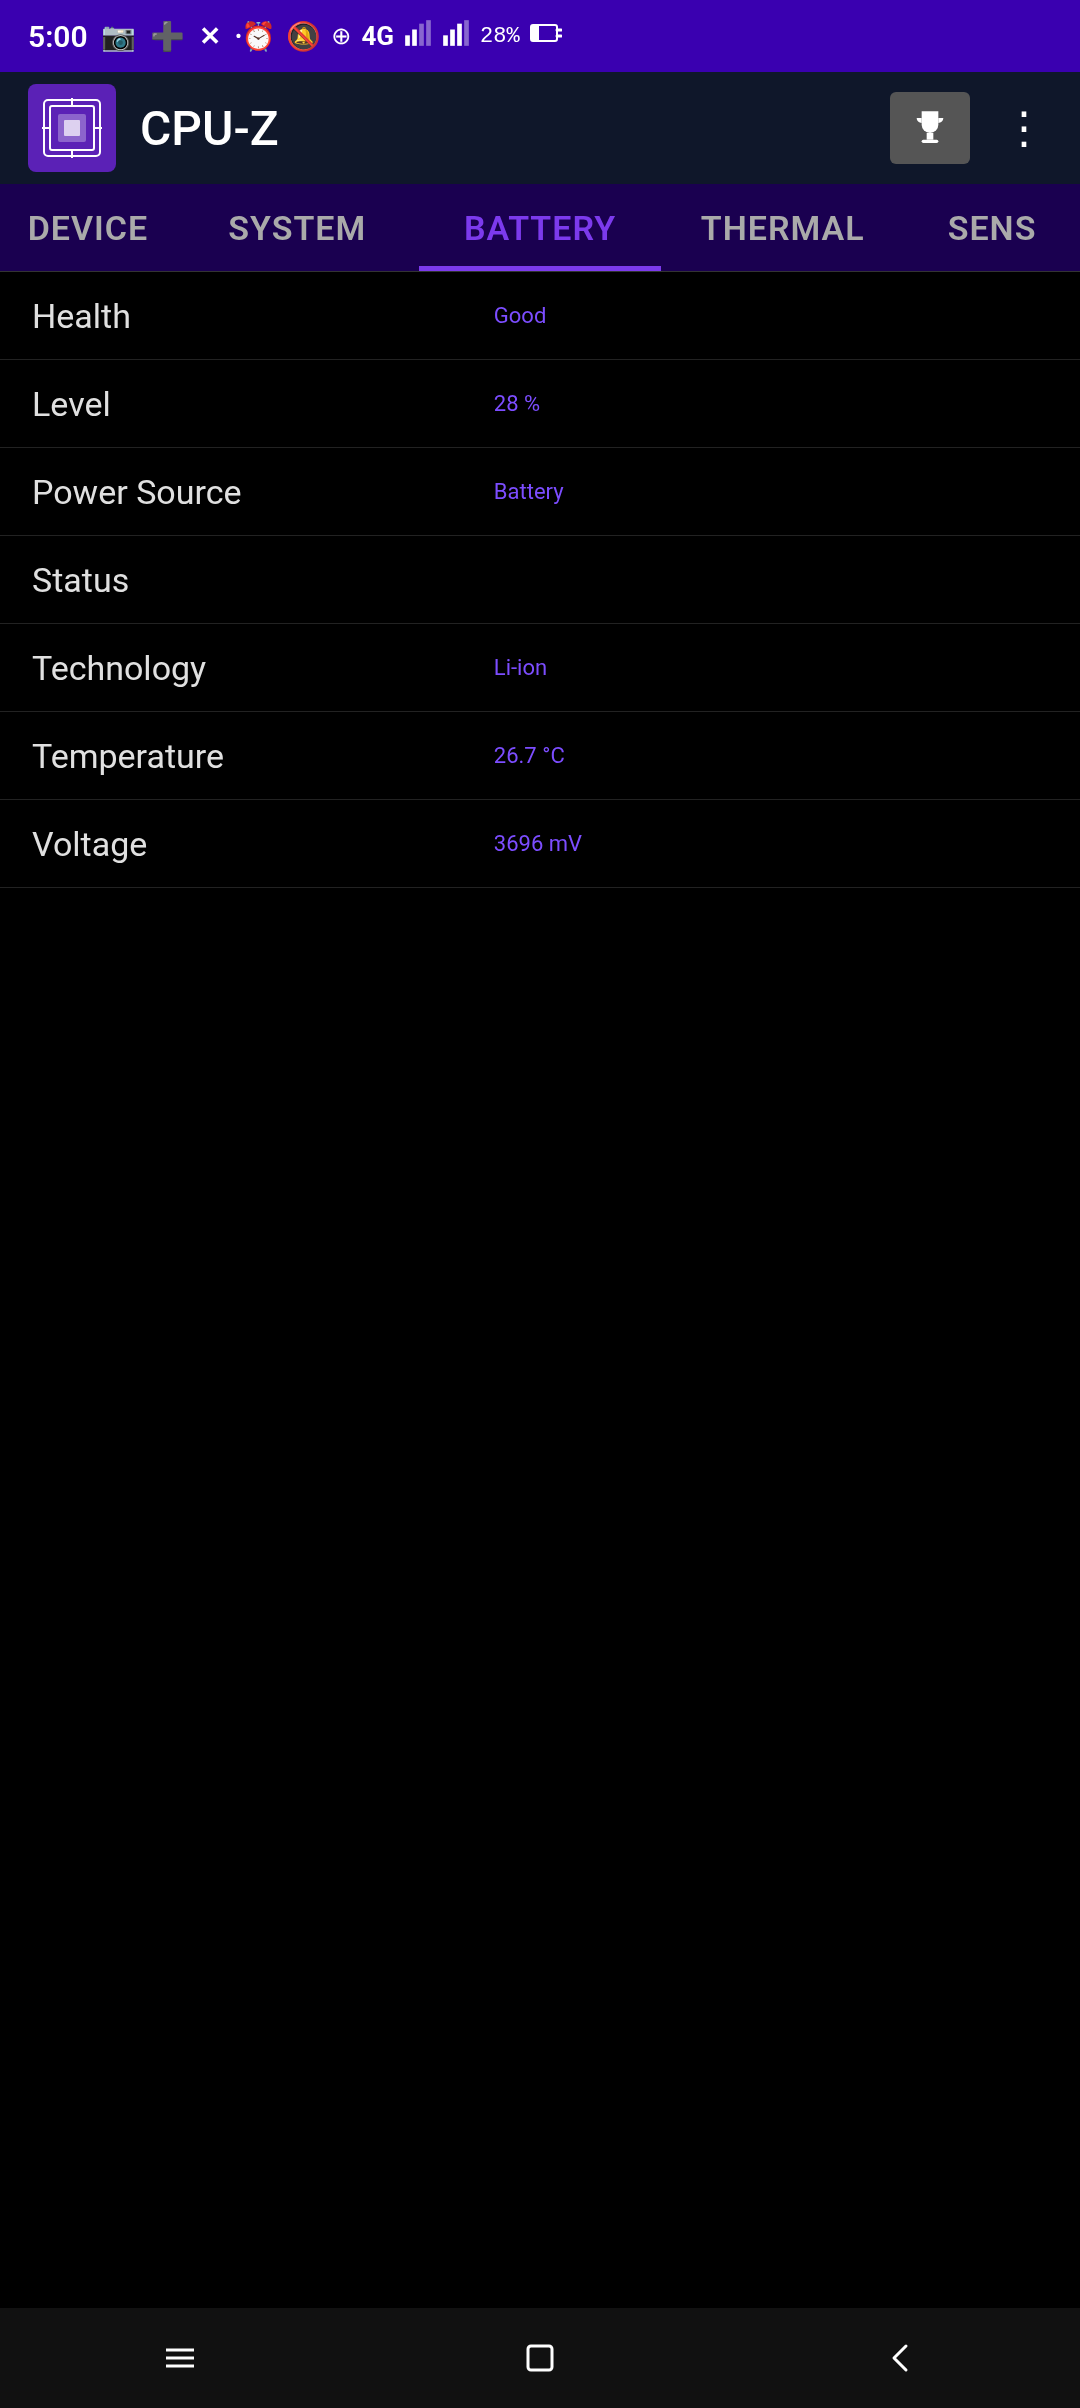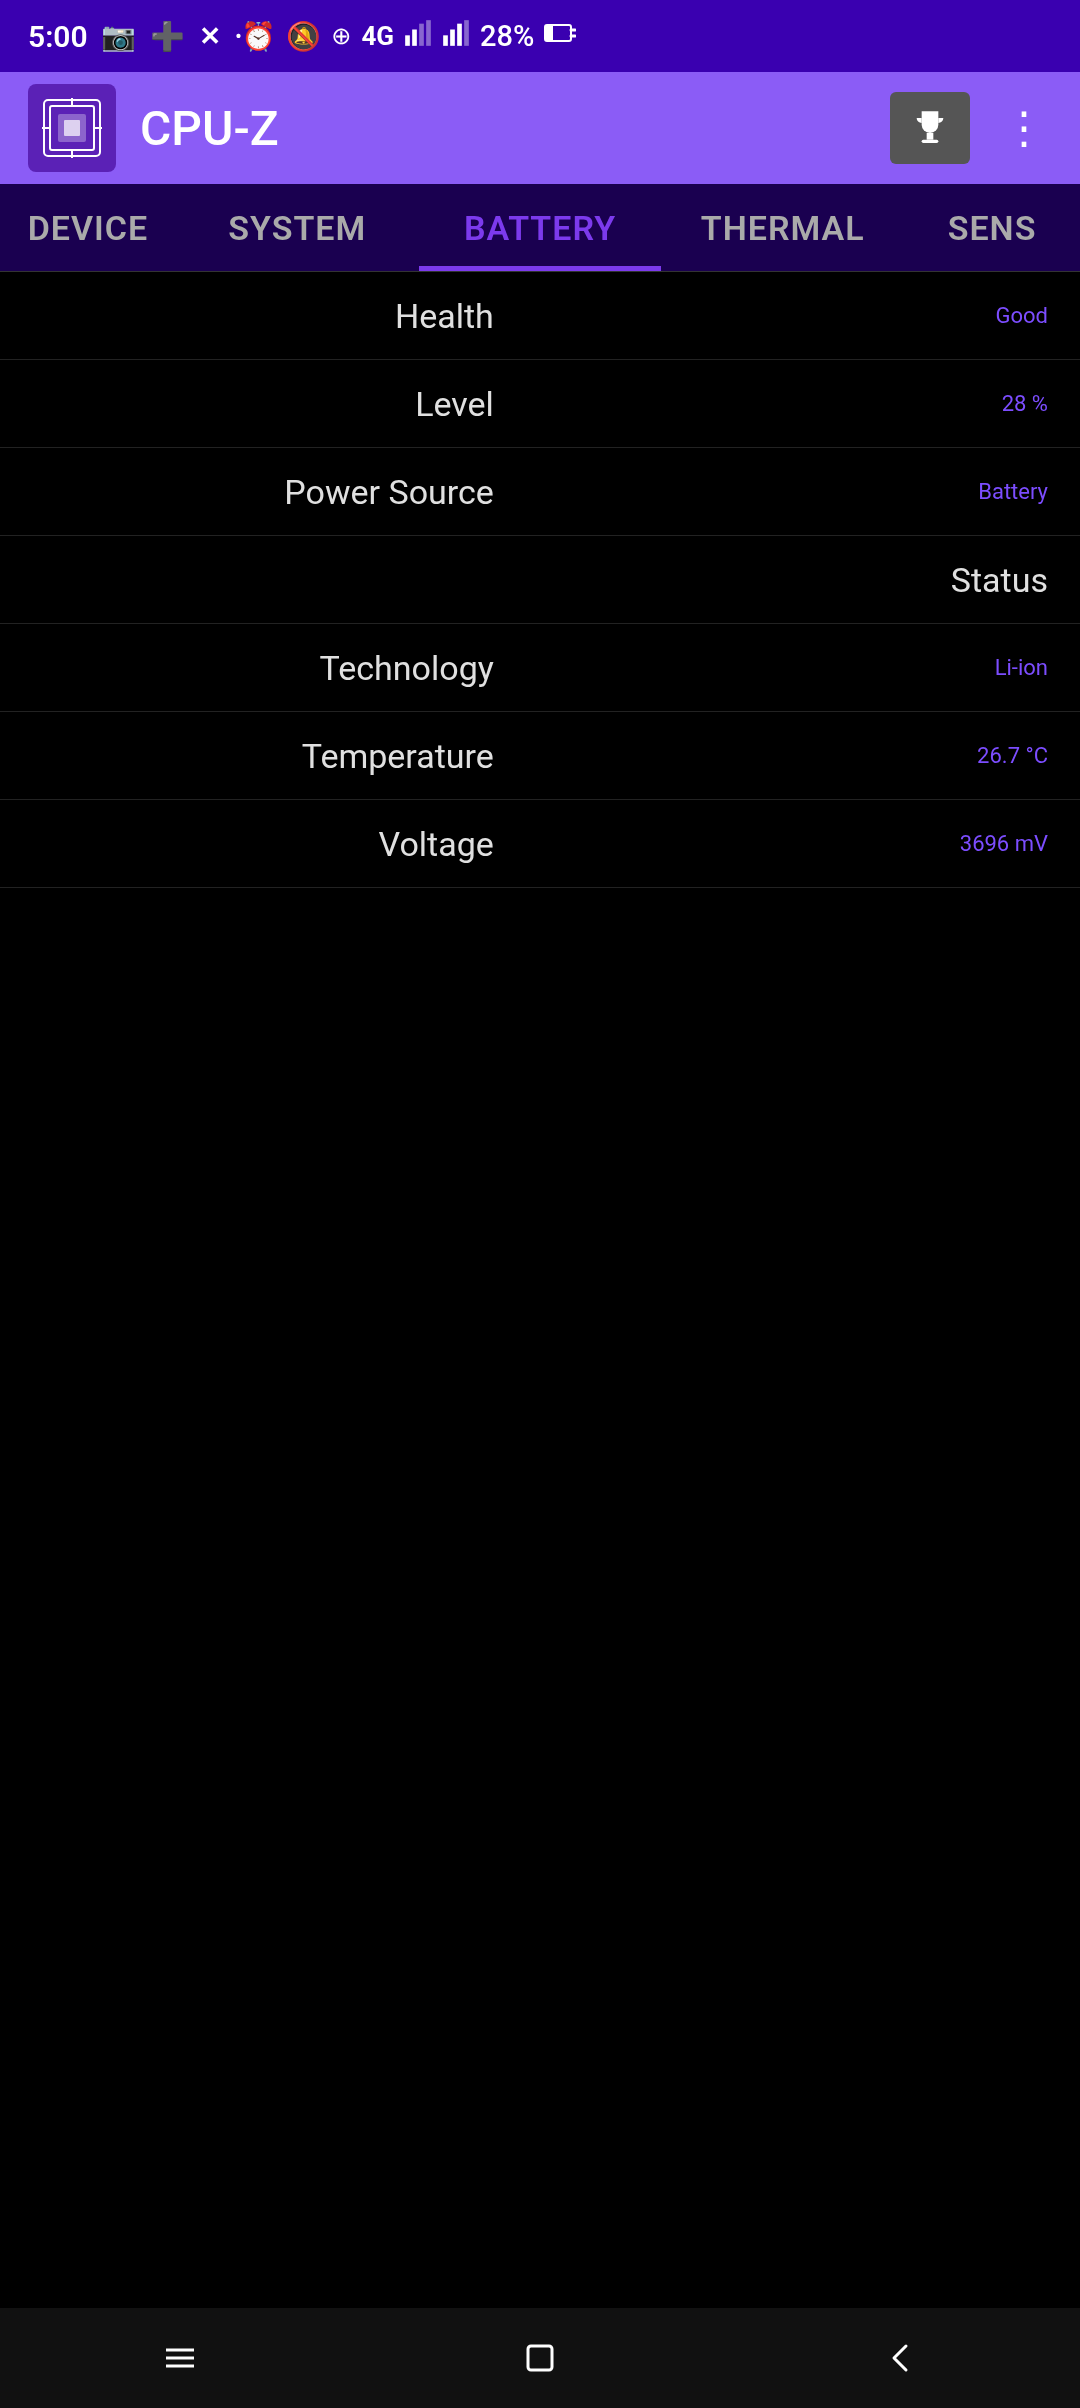--- a/index.html
+++ b/index.html
@@ -32,27 +32,28 @@
       color: #fff;
     }
     .status-bar-right {
       display: flex;
       align-items: center;
       gap: 10px;
       font-size: 28px;
       color: #fff;
     }
     .battery-text {
-      font-size: 29px;
+      font-size: 22px;
       font-weight: 500;
+      font-family: Liberation Mono, monospace;
     }
 
     
     .app-header {
-      background: #8b5cf6;
+      background: #0f172a;
       height: 112px;
       display: flex;
       align-items: center;
       padding: 0 28px;
       gap: 24px;
     }
     .app-logo {
       width: 88px;
       height: 88px;
       background: #5b21b6;
@@ -131,21 +132,20 @@
       height: 5px;
       background: #7c3aed;
     }
     .tab-item-partial {
       flex: 0.7;
     }
 
     
     .battery-table {
       width: 100%;
-      text-align: right;
     }
     .table-row {
       display: flex;
       align-items: center;
       border-bottom: 1px solid #222;
       min-height: 88px;
       padding: 0 32px;
     }
     .row-label {
       flex: 1;

